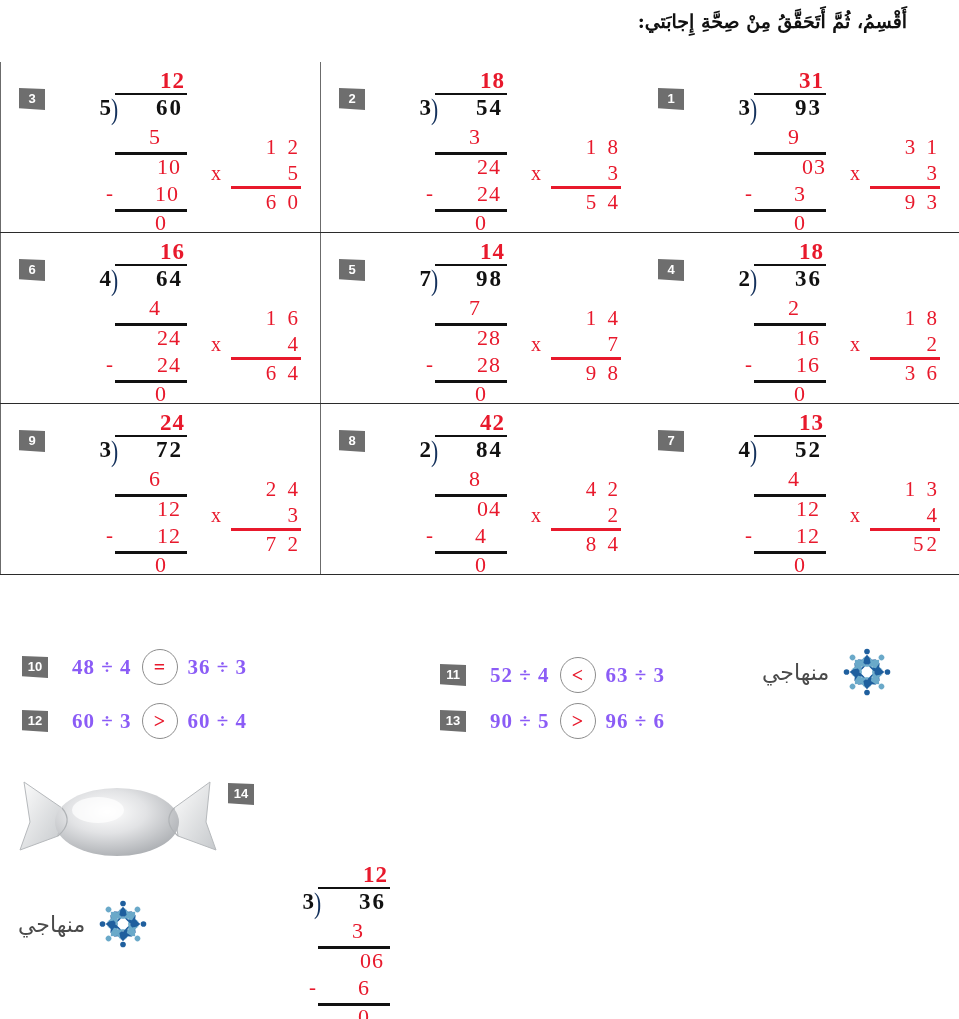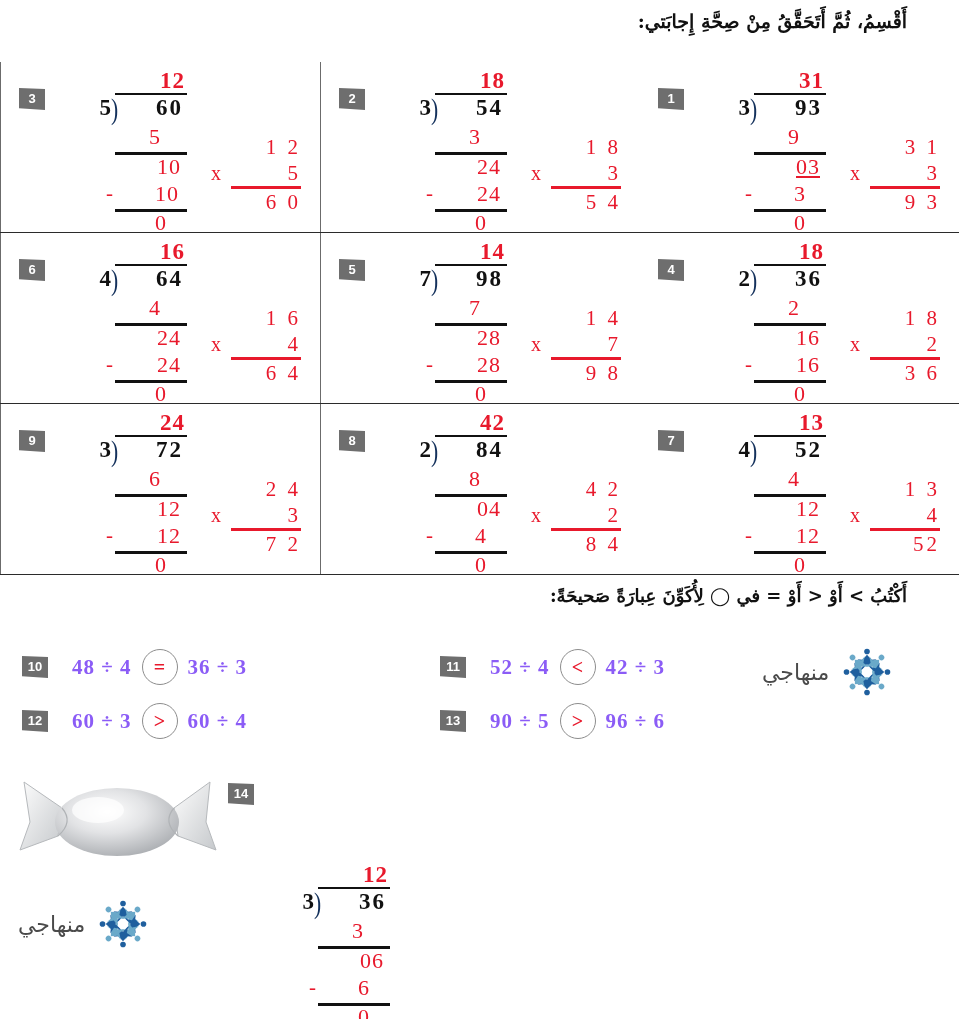--- a/index.html
+++ b/index.html
@@ -241,21 +241,21 @@
         <div class="longdiv">
           <div class="ld-row">
               <span class="ld-quot">31</span>
             </div>
           <div class="ld-divline"></div>
           <span class="ld-divisor">3</span>
           <span class="ld-bracket">)</span>
           <span class="ld-dividend">93</span>
           <span class="ld-step" style="right:28px;top:56px;">9</span>
           <div class="ld-bar" style="right:2px;top:84px;width:72px;"></div>
-          <span class="ld-step" style="right:8px;top:86px;text-decoration:underline;">03</span>
+          <span class="ld-step" style="right:2px;top:86px;">03</span>
           <span class="ld-minus" style="right:76px;top:113px;">-</span>
           <span class="ld-step" style="right:22px;top:113px;">3</span>
           <div class="ld-bar" style="right:2px;top:141px;width:72px;"></div>
           <span class="ld-step" style="right:22px;top:142px;">0</span>
         </div>
         <div class="mult">
           <div class="m-line">3 1</div>
           <div class="m-line" style="position:relative;">
             <span class="m-x" style="top:0;">x</span>
             <span>3</span>
@@ -440,43 +440,42 @@
             <span class="m-x" style="top:0;">x</span>
             <span>4</span>
           </div>
           <div class="m-bar"></div>
           <div class="m-line m-res">52</div>
         </div>
       </div>
     </div>
   </div>
 
-  <div class="instruction" id="instruction-compare">أَكْتُبُ &gt; أَوْ &lt; أَوْ = في ◯ لِأُكَوِّنَ عِبارَةً صَحيحَةً:</div>
 
   <div class="cmp-wrap">
 
     <div class="cmp-item" style="left:22px;top:4px;">
       <span class="tag">10</span>
       <span class="cmp-expr" style="margin-left:14px;">48 ÷ 4</span>
       <span class="cmp-circle">=</span>
       <span class="cmp-expr">36 ÷ 3</span>
     </div>
 
     <div class="cmp-item" style="left:22px;top:58px;">
       <span class="tag">12</span>
       <span class="cmp-expr" style="margin-left:14px;">60 ÷ 3</span>
       <span class="cmp-circle">&gt;</span>
       <span class="cmp-expr">60 ÷ 4</span>
     </div>
 
-    <div class="cmp-item" style="left:440px;top:4px;">
+    <div class="cmp-item" style="left:440px;top:12px;">
       <span class="tag">11</span>
       <span class="cmp-expr" style="margin-left:14px;">52 ÷ 4</span>
       <span class="cmp-circle">&lt;</span>
-      <span class="cmp-expr">42 ÷ 3</span>
+      <span class="cmp-expr">63 ÷ 3</span>
     </div>
 
     <div class="cmp-item" style="left:440px;top:58px;">
       <span class="tag">13</span>
       <span class="cmp-expr" style="margin-left:14px;">90 ÷ 5</span>
       <span class="cmp-circle">&gt;</span>
       <span class="cmp-expr">96 ÷ 6</span>
     </div>
   </div>
 

